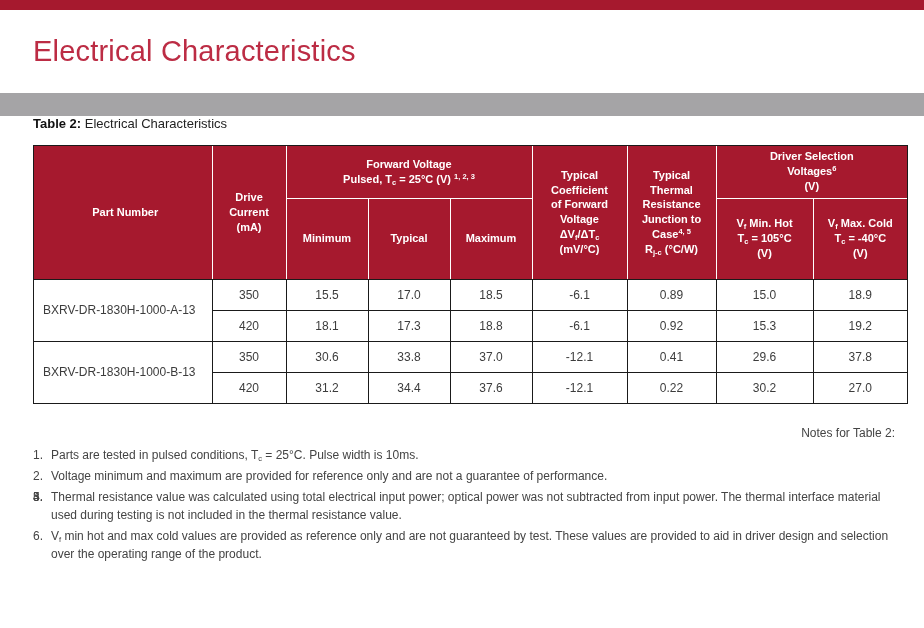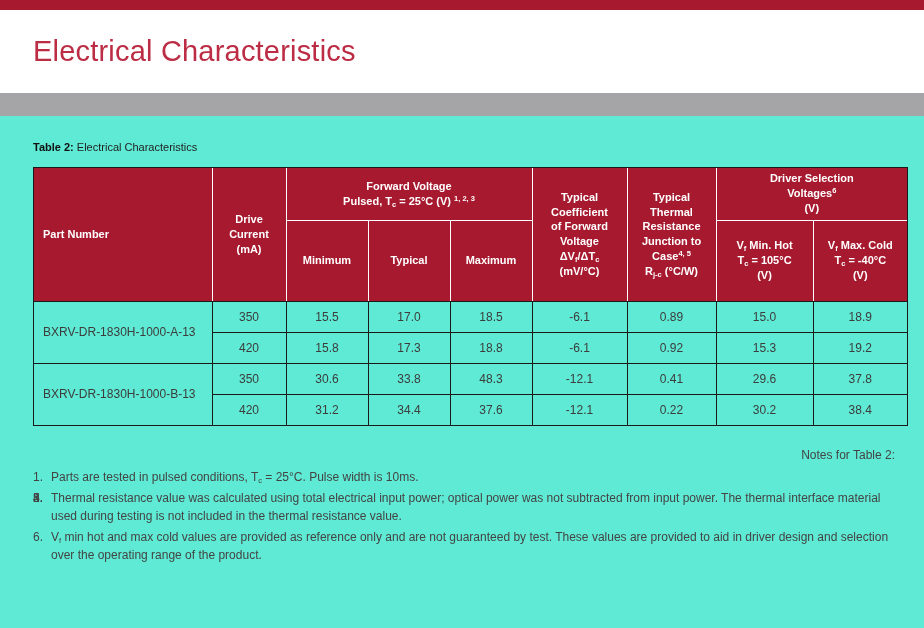--- a/index.html
+++ b/index.html
@@ -5,51 +5,51 @@
   :root{
     --brand-red:#A6192E;
     --title-red:#BC2C44;
     --band-gray:#A5A4A6;
     --border-dark:#1A1A1A;
     --text-dark:#3C3C3C;
   }
   *{margin:0;padding:0;box-sizing:border-box;}
   body{background:#e8e8e8;font-family:"Liberation Sans",sans-serif;}
   .page{
-    width:924px;height:628px;background:#5eead4;position:relative;
+    width:924px;height:628px;background:#ffffff;position:relative;
     overflow:hidden;margin:0 auto;
   }
   .top-strip{height:10px;width:100%;background:var(--brand-red,#A6192E);}
   .title-area{
     height:83px;display:flex;align-items:center;padding-left:33px;background:#fff;
   }
   .page-title{
     font-size:29px;font-weight:400;color:var(--title-red,#BC2C44);
     letter-spacing:.2px;
   }
   .gray-band{height:23px;width:100%;background:var(--band-gray,#A5A4A6);}
   .content{padding:0 16px 0 33px;}
   .caption{
-    margin-top:25px;font-size:11px;color:#222;
+    font-size:13px;color:#222;
   }
   .caption strong{font-weight:bold;color:#111;}
   
   .table-wrap{
     margin-top:14px;border:1px solid var(--border-dark,#1A1A1A);
     display:inline-block;
   }
   table.spec{
     border-collapse:collapse;border:hidden;table-layout:fixed;width:873px;
   }
   table.spec th{
     background:var(--brand-red,#A6192E);color:#fff;font-weight:bold;
     font-size:11px;line-height:1.35;text-align:center;vertical-align:middle;
     border:1px solid #fff;padding:3px 4px;
   }
-  table.spec th.part-th{text-align:left;padding-left:9px;}
+  table.spec th.part-th{text-align:center;padding-left:9px;}
   table.spec thead tr.row-group{height:52px;}
   table.spec thead tr.row-sub{height:81px;}
   table.spec thead tr.row-sub th{border-bottom-color:var(--border-dark,#1A1A1A);}
   table.spec th.span2{border-bottom-color:var(--border-dark,#1A1A1A);}
   table.spec td{
     border:1px solid var(--border-dark,#1A1A1A);
     font-size:12px;color:var(--text-dark,#3C3C3C);
     text-align:center;vertical-align:middle;height:31px;padding:2px 4px;
   }
   table.spec td.part-td{text-align:left;padding-left:9px;}
@@ -113,61 +113,62 @@
             <td>15.5</td>
             <td>17.0</td>
             <td>18.5</td>
             <td>-6.1</td>
             <td>0.89</td>
             <td>15.0</td>
             <td>18.9</td>
           </tr>
           <tr>
             <td>420</td>
-            <td>15.8</td>
+            <td>18.1</td>
             <td>17.3</td>
             <td>18.8</td>
             <td>-6.1</td>
             <td>0.92</td>
             <td>15.3</td>
             <td>19.2</td>
           </tr>
           <tr>
             <td rowspan="2" class="part-td">BXRV-DR-1830H-1000-B-13</td>
             <td>350</td>
             <td>30.6</td>
             <td>33.8</td>
-            <td>48.3</td>
+            <td>37.0</td>
             <td>-12.1</td>
             <td>0.41</td>
             <td>29.6</td>
             <td>37.8</td>
           </tr>
           <tr>
             <td>420</td>
             <td>31.2</td>
             <td>34.4</td>
             <td>37.6</td>
             <td>-12.1</td>
             <td>0.22</td>
             <td>30.2</td>
-            <td>38.4</td>
+            <td>27.0</td>
           </tr>
         </tbody>
       </table>
     </div>
 
     <div class="notes">
       <p class="notes-title">Notes for Table 2:</p>
       <div class="note">
         <span class="note-num">1.</span>
         <span>Parts are tested in pulsed conditions, T<sub>c</sub> = 25°C. Pulse width is 10ms.</span>
       </div>
       <div class="note">
         <span class="note-num">2.</span>
+        <span>Voltage minimum and maximum are provided for reference only and are not a guarantee of performance.</span>
       </div>
       <div class="note">
         <span class="note-num">3.</span>
       </div>
       <div class="note">
         <span class="note-num">4.</span>
       </div>
       <div class="note">
         <span class="note-num">5.</span>
         <span>Thermal resistance value was calculated using total electrical input power; optical power was not subtracted from input power. The thermal interface material used during testing is not included in the thermal resistance value.</span>

